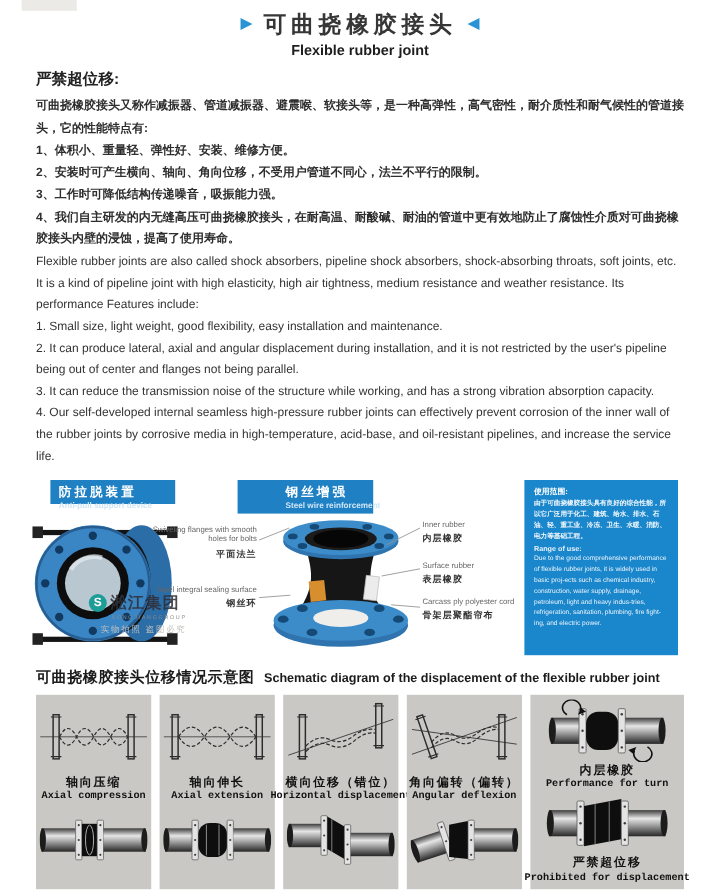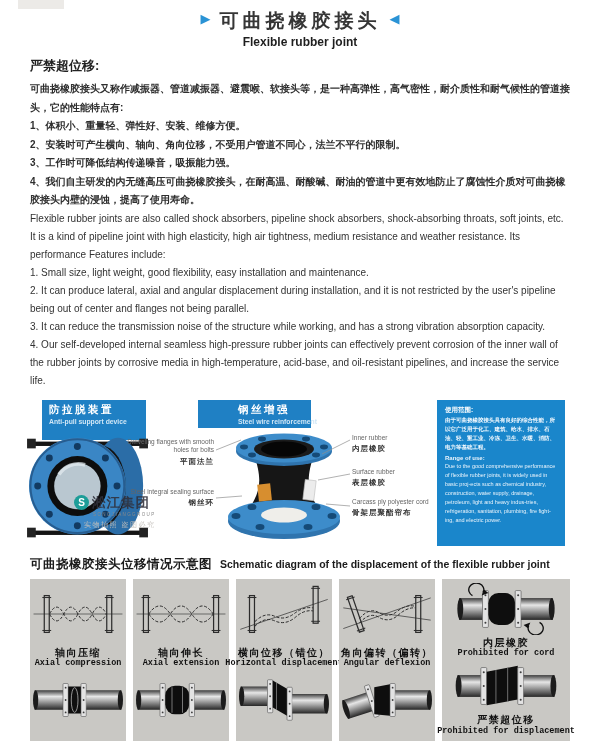--- a/index.html
+++ b/index.html
@@ -15,21 +15,21 @@
 
   .sec { margin:0 30px; }
   .h-cn  { font-size:13px; font-weight:700; color:#222; margin:8px 0 5px; }
   .cn-text { font-size:10px; line-height:18.5px; font-weight:600; color:#2e2e2e; }
   .en-head { font-size:12.5px; font-weight:700; color:#222; margin:9px 0 5px; }
   .en-text { font-size:10px; line-height:18px; color:#333; font-weight:500; }
 
   
   .band { position:relative; height:152px; margin-top:8px; }
   .bluehdr { position:absolute; background:#1f80c4; padding:3px 7px 2px; }
-  .hdr1 { left:42px; top:2px; width:104px; height:40px; }
+  .hdr1 { left:42px; top:2px; width:104px; height:20px; }
   .hdr2 { left:198px; top:2px; width:113px; height:28px;padding-left:40px; }
   .hdr-cn { font-size:10.5px; font-weight:700; color:#fff; letter-spacing:2.5px; }
   .hdr-en { font-size:6.8px; color:#cfe6f6; margin-top:1px; font-weight:600; white-space:nowrap; }
   .photo1 { position:absolute; left:24px; top:32px; width:128px; height:118px; }
   .cutaway { position:absolute; left:218px; top:26px; width:130px; height:126px; }
   .wm { position:absolute; left:74px; top:96px; }
   .wm-row { display:flex; align-items:center; gap:3px; }
   .wm-logo { width:15px; height:15px; border-radius:50%; background:#1d9d98; color:#fff; font-size:10px; font-weight:700; text-align:center; line-height:15px; }
   .wm-cn { font-size:13.5px; font-weight:800; color:rgba(48,48,58,.88); letter-spacing:1px; }
   .wm-en { font-size:4.5px; color:#8a8a8a; letter-spacing:1.4px; margin-left:19px; }
@@ -410,21 +410,21 @@
               <circle cx="74.5" cy="47.5" r="1.2" fill="#3d3d3d"></circle>
               <rect x="78" y="18" width="38" height="26" fill="url(#gturn)"></rect>
               <ellipse cx="114.5" cy="31" rx="3.5" ry="13" fill="#1c1c1c"></ellipse>
               <path d="M20,15 a9,8 0 1 1 13,-4" fill="none" stroke="#101010" stroke-width="1.6"></path>
               <polygon points="34,8 39,12 31,15" fill="#101010"></polygon>
               <path d="M100,47 a9,8 0 1 1 -13,4" fill="none" stroke="#101010" stroke-width="1.6"></path>
               <polygon points="86,54 81,50 89,47" fill="#101010"></polygon>
             </svg></div>
         <div class="cap">
           <div class="cap-cn">内层橡胶</div>
-          <div class="cap-en">Prohibited for cord</div>
+          <div class="cap-en">Performance for turn</div>
         </div>
         <div class="jphoto"><svg viewBox="0 0 120 62" width="100%" height="100%" preserveAspectRatio="xMidYMid meet">
               <defs>
                 <linearGradient id="goverdisp" x1="0" y1="0" x2="0" y2="1">
                   <stop offset="0" stop-color="#3c3c3c"></stop>
                   <stop offset="0.32" stop-color="#e6e6e6"></stop>
                   <stop offset="0.55" stop-color="#a8a8a8"></stop>
                   <stop offset="1" stop-color="#262626"></stop>
                 </linearGradient>
               </defs>

